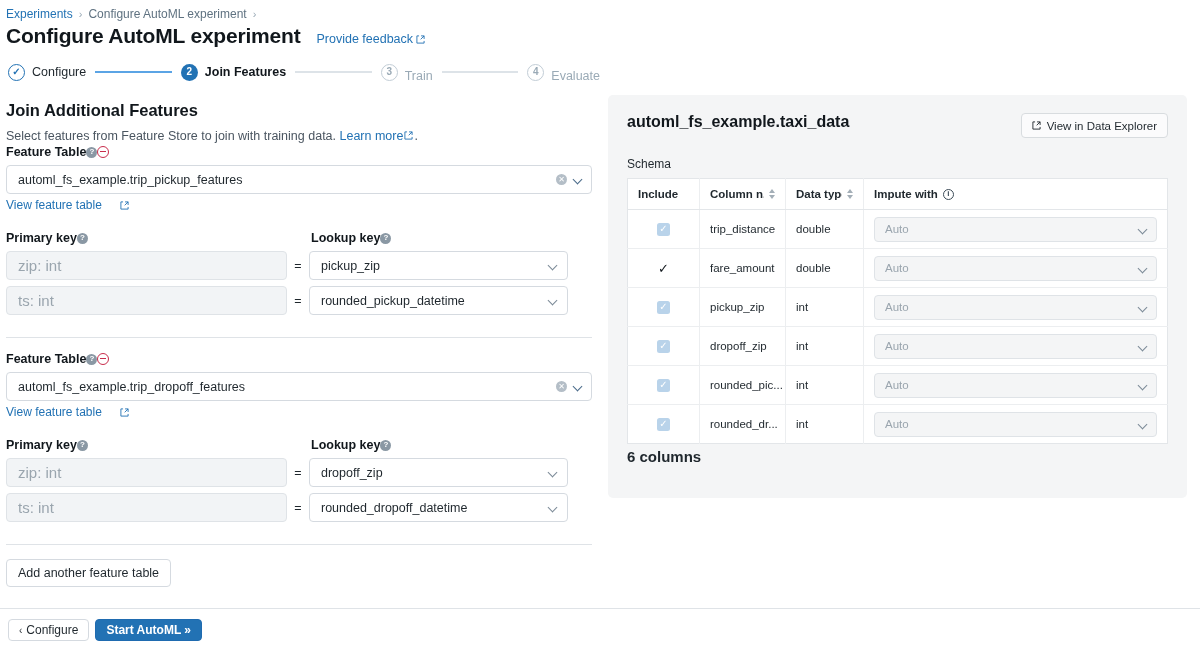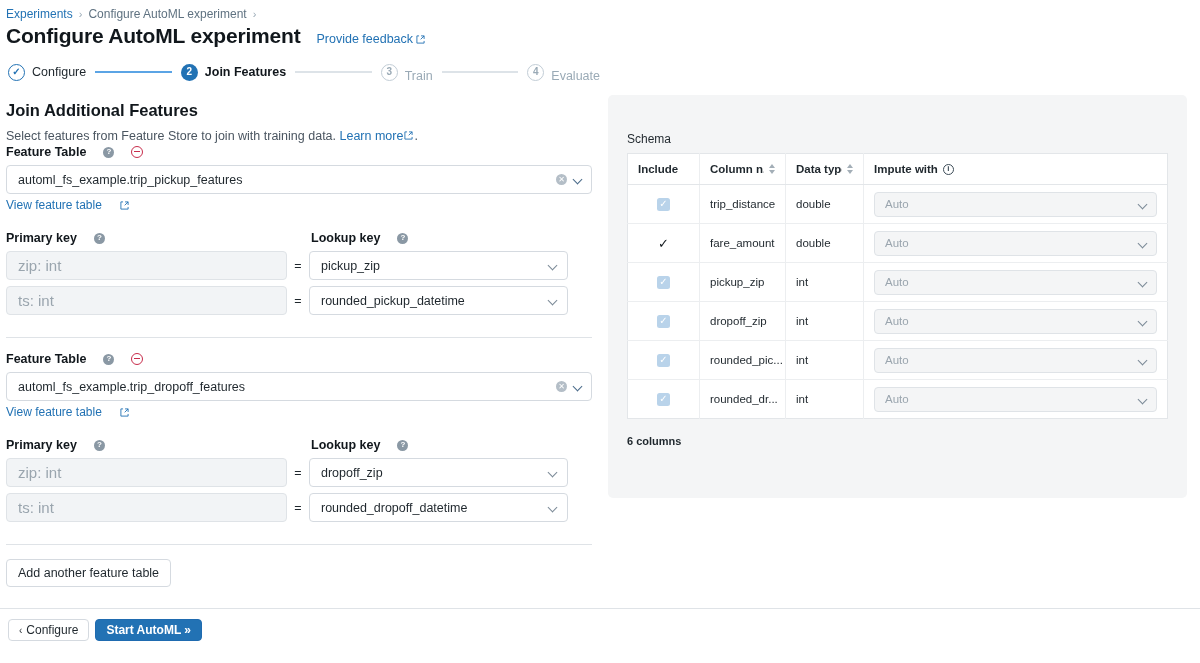--- a/index.html
+++ b/index.html
@@ -56,21 +56,21 @@
   .step-conn.empty { background: #dde3e8; }
 
   
   .left { position: absolute; left: 6px; top: 101px; width: 586px; }
   .section-title { font-size: 16.5px; font-weight: bold; color: #11171c; margin-bottom: 9px; }
   .section-desc { font-size: 12.5px; color: #4a5560; margin-bottom: 2px; }
   .inline-link { color: #2272b4; cursor: pointer; }
 
   .field-label {
     font-size: 12.5px; font-weight: bold; color: #11171c;
-    display: flex; align-items: center; gap: 17px; margin-bottom: 6px;
+    display: flex; align-items: center; gap: 0; margin-bottom: 6px;
   }
   .help-icon {
     width: 11px; height: 11px; border-radius: 50%;
     background: #8a98a4; color: #fff; font-size: 8px; font-weight: bold;
     display: inline-flex; align-items: center; justify-content: center;
     line-height: 1; cursor: pointer;
   }
   .remove-icon {
     width: 12px; height: 12px; border-radius: 50%;
     border: 1.4px solid #c82d4c; position: relative; cursor: pointer;
@@ -182,21 +182,21 @@
     color: #fff; font-size: 10px; line-height: 1; cursor: pointer;
   }
   .tick { font-size: 13px; color: #11171c; line-height: 1; }
   .cell-center { display: flex; justify-content: center; align-items: center; }
   .impute-select {
     height: 25px; border: 1px solid #dfe3e7; border-radius: 4px;
     background: #f4f5f6; display: flex; align-items: center;
     padding: 0 8px 0 10px; font-size: 11.5px; color: #9aa5ae; cursor: pointer;
   }
   .impute-select .val { flex: 1 1 auto; }
-  .col-count { font-size: 11px; font-weight: bold; color: #1f272d; margin-top: 16px; }
+  .col-count { font-size: 15px; font-weight: bold; color: #1f272d; margin-top: 4px; }
 
   
   .footer-rule { position: absolute; left: 0; top: 608px; width: 1200px; height: 1px; background: #dfe3e7; }
   .footer { position: absolute; left: 8px; top: 619px; display: flex; gap: 6px; }
   .btn-primary {
     display: inline-flex; align-items: center; justify-content: center;
     height: 22px; padding: 0 10px; border: 1px solid #1f6bb0; border-radius: 4px;
     background: #2272b4; font-size: 12px; font-weight: bold; color: #fff; cursor: pointer;
   }
   .btn-footer-sec {
@@ -373,20 +373,30 @@
         </div>
       </div>
     </div>
 
     <div class="divider"></div>
 
     <div class="btn-secondary">Add another feature table</div>
   </div>
 
   <div class="right-panel">
+    <div class="panel-head">
+      <div class="panel-title">automl_fs_example.taxi_data</div>
+      <div class="btn-outline">
+        <svg class="ext-ico" viewBox="0 0 10 10">
+            <path d="M3.4 1H1v8h8V6.6" fill="none" stroke="#1f272d" stroke-width="1"></path>
+            <path d="M5.6 1H9v3.4M9 1L5.2 4.8" fill="none" stroke="#1f272d" stroke-width="1"></path>
+          </svg>
+        <span>View in Data Explorer</span>
+      </div>
+    </div>
 
     <div class="schema-label">Schema</div>
 
     <table class="schema-table">
       <colgroup>
         <col style="width:72px">
           <col style="width:86px">
           <col style="width:78px">
           <col>
       </colgroup>

